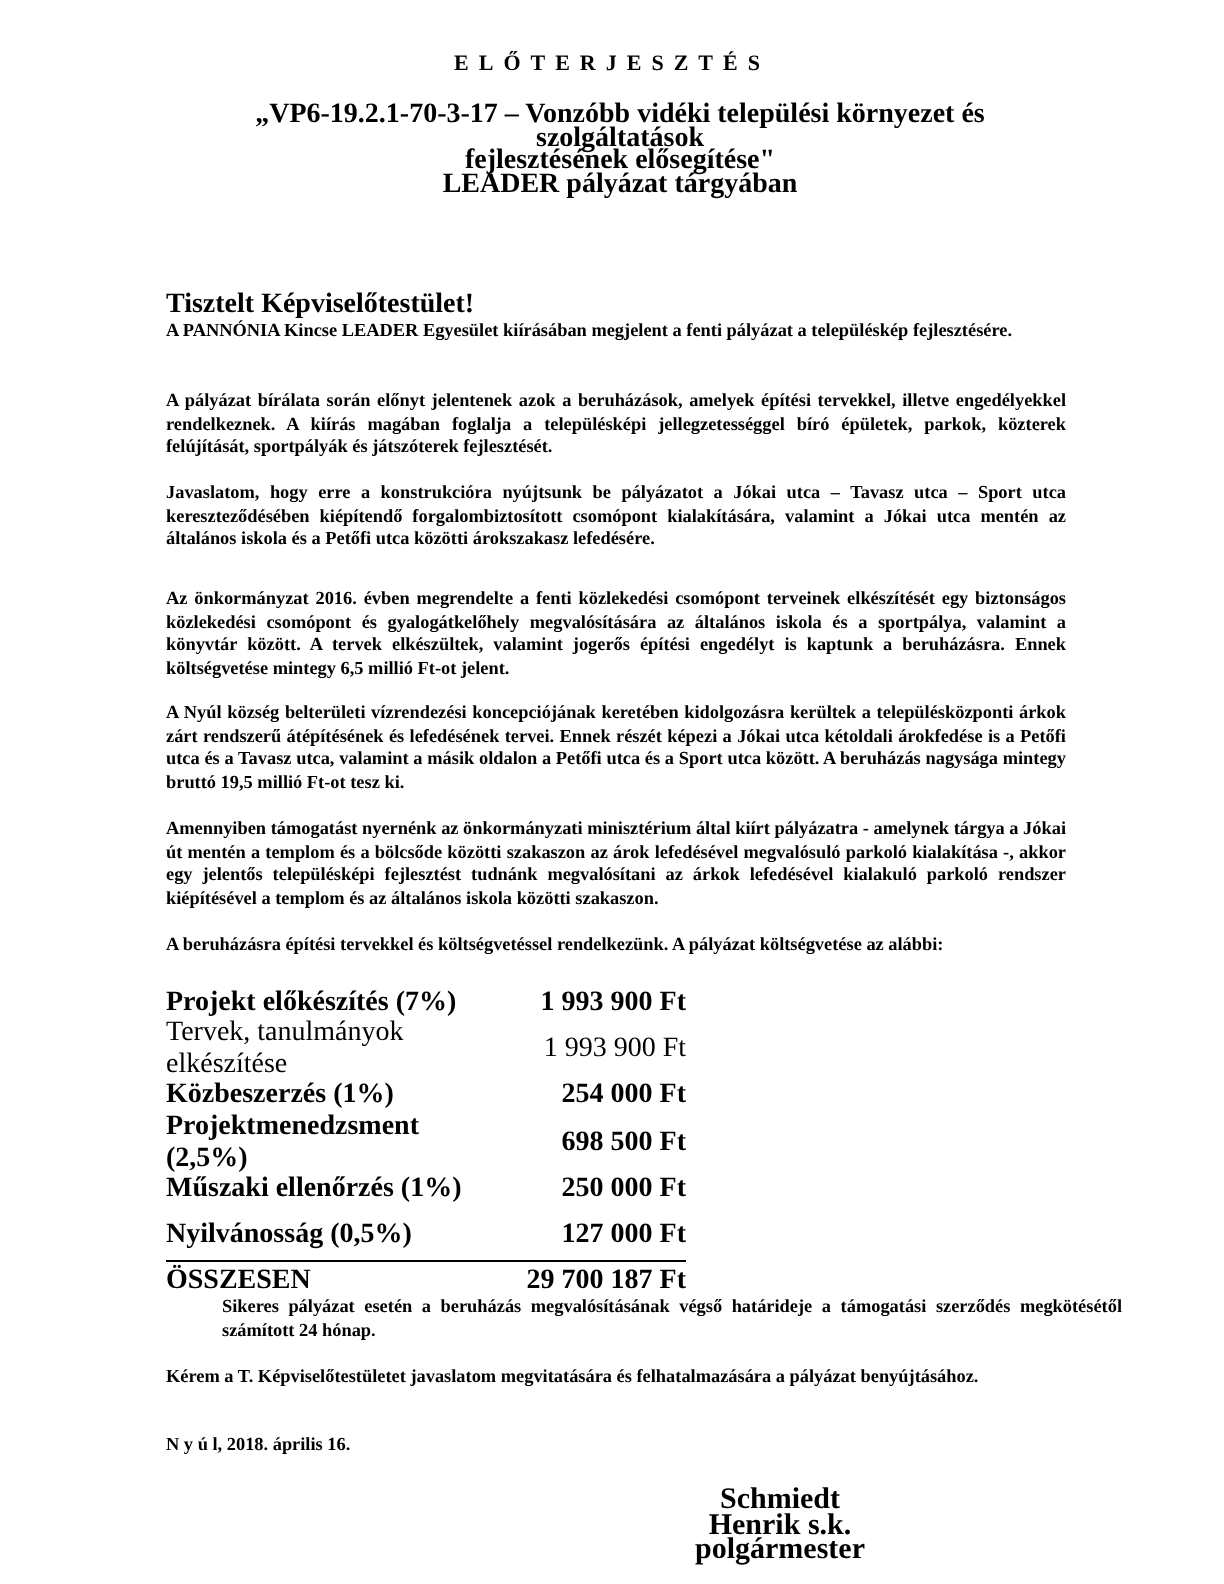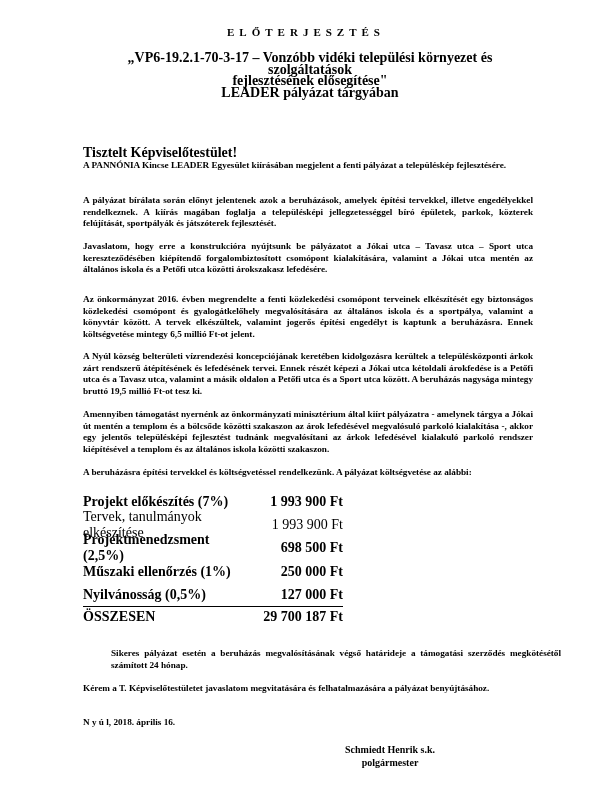--- a/index.html
+++ b/index.html
@@ -66,21 +66,21 @@
       border-top: 1px solid #000;
       height: 20px;
     }
     .date {
       left: 83px; top: 717px;
       font-size: 9.2px;
     }
     .signature {
       left: 345px; width: 90px; top: 744px;
       text-align: center;
-      font-size: 10px;
+      font-size: 15px;
       line-height: 12.5px;
     }
   </style>
 </head>
 <body>
 
 <div class="page">
 
   <div class="abs doc-title">ELŐTERJESZTÉS</div>
 
@@ -103,20 +103,24 @@
   <div class="abs cost-table">
     <div class="cost-row">
       <span class="label">Projekt előkészítés (7%)</span>
       <span class="value">1 993 900 Ft</span>
     </div>
     <div class="cost-row normal">
       <span class="label">Tervek, tanulmányok elkészítése</span>
       <span class="value">1 993 900 Ft</span>
     </div>
     <div class="cost-row">
+      <span class="label">Közbeszerzés (1%)</span>
+      <span class="value">254 000 Ft</span>
+    </div>
+    <div class="cost-row">
       <span class="label">Projektmenedzsment (2,5%)</span>
       <span class="value">698 500 Ft</span>
     </div>
     <div class="cost-row">
       <span class="label">Műszaki ellenőrzés (1%)</span>
       <span class="value">250 000 Ft</span>
     </div>
     <div class="cost-row">
       <span class="label">Nyilvánosság (0,5%)</span>
       <span class="value">127 000 Ft</span>

